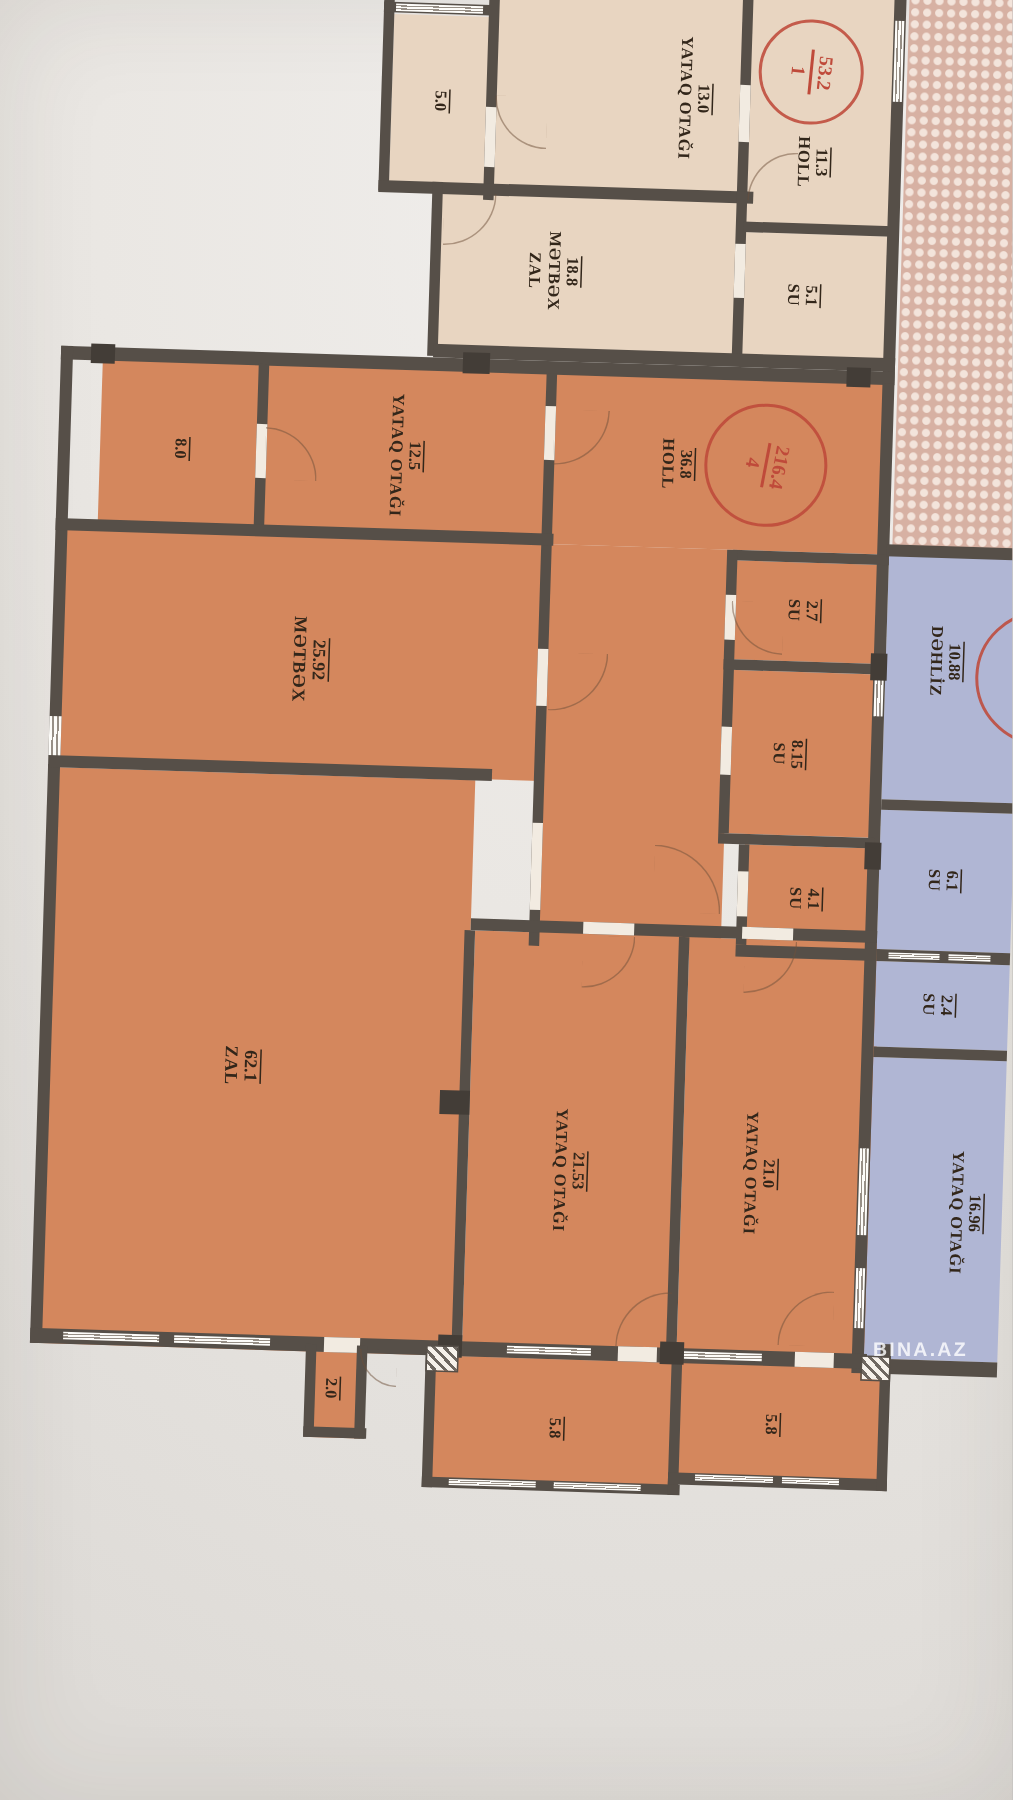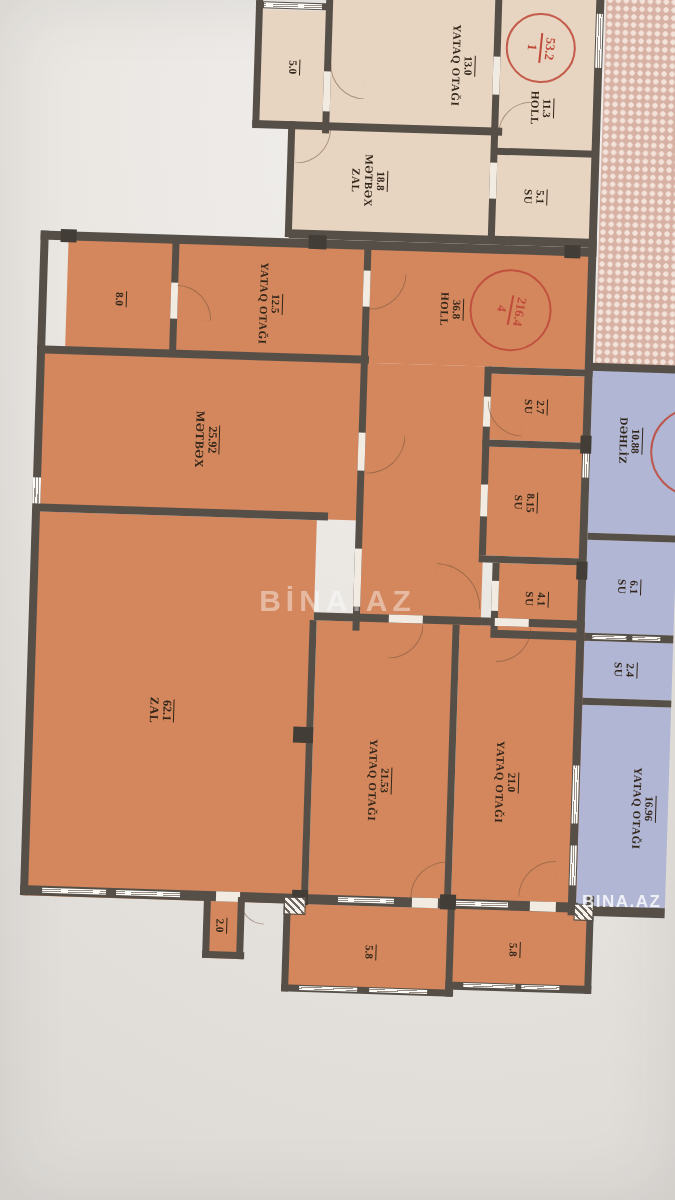--- a/index.html
+++ b/index.html
@@ -23,21 +23,21 @@
     color:#32261a;font-weight:700;line-height:1.12;}
   .rname{font-size:11px;letter-spacing:.6px;}
   .rarea{font-size:11px;border-top:1.3px solid #32261a;margin-top:1px;padding:0 1px;}
   .big .rname,.big .rarea{font-size:12px;}
   .stamp{border:2.2px solid rgba(190,74,58,.88);border-radius:50%;display:flex;align-items:center;justify-content:center;}
   .frac{display:flex;flex-direction:column-reverse;align-items:center;color:#bf4a3a;font-weight:700;line-height:1.05;font-size:13px;}
   .frac-line{width:30px;height:1.6px;background:#bf4a3a;margin:1.5px 0;}
   .wm-center{position:absolute;left:240px;top:578px;width:195px;height:46px;display:flex;align-items:center;justify-content:center;
     font-family:"Liberation Sans",sans-serif;font-weight:700;font-size:30px;letter-spacing:5px;color:rgba(255,255,255,.42);}
   .wm-corner{position:absolute;left:582px;top:892px;font-family:"Liberation Sans",sans-serif;font-weight:700;
-    font-size:17px;letter-spacing:1.5px;color:rgba(255,255,255,.8);}
+    font-size:13px;letter-spacing:1.5px;color:rgba(255,255,255,.8);}
 </style>
 </head>
 <body>
 
 <div class="stage">
   <div class="plan">
 
     <div class="room dots" style="left:588px;top:-20px;width:87px;height:382px"></div>
 
     <div class="room" style="left:245px;top:12px;width:70px;height:115px;background:#e8d5c1"></div>
@@ -265,15 +265,14 @@
       <div class="frac" style="transform:rotate(99deg)">
         <span>4</span>
         <div class="frac-line"></div>
         <span>216.4</span>
       </div>
     </div>
     <div class="stamp" style="left:646px;top:396px;width:86px;height:86px"></div>
 
   </div>
 
-  <div class="wm-center">BİNA.AZ</div>
   <div class="wm-corner">BINA.AZ</div>
 </div>
 
 </body></html>

